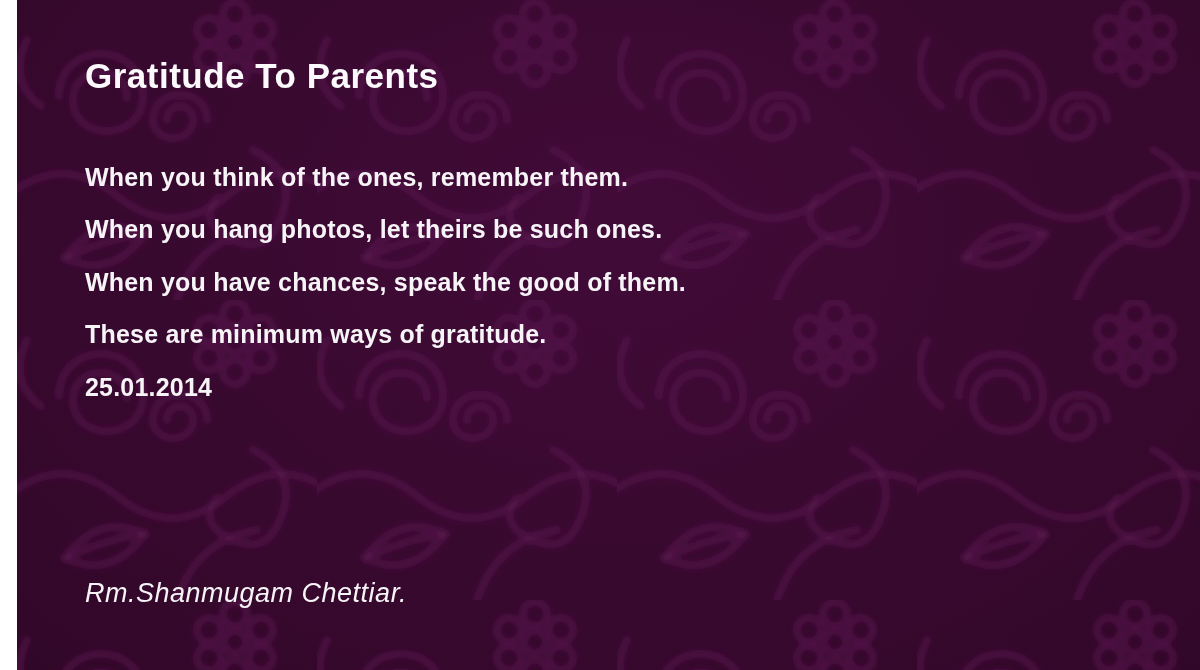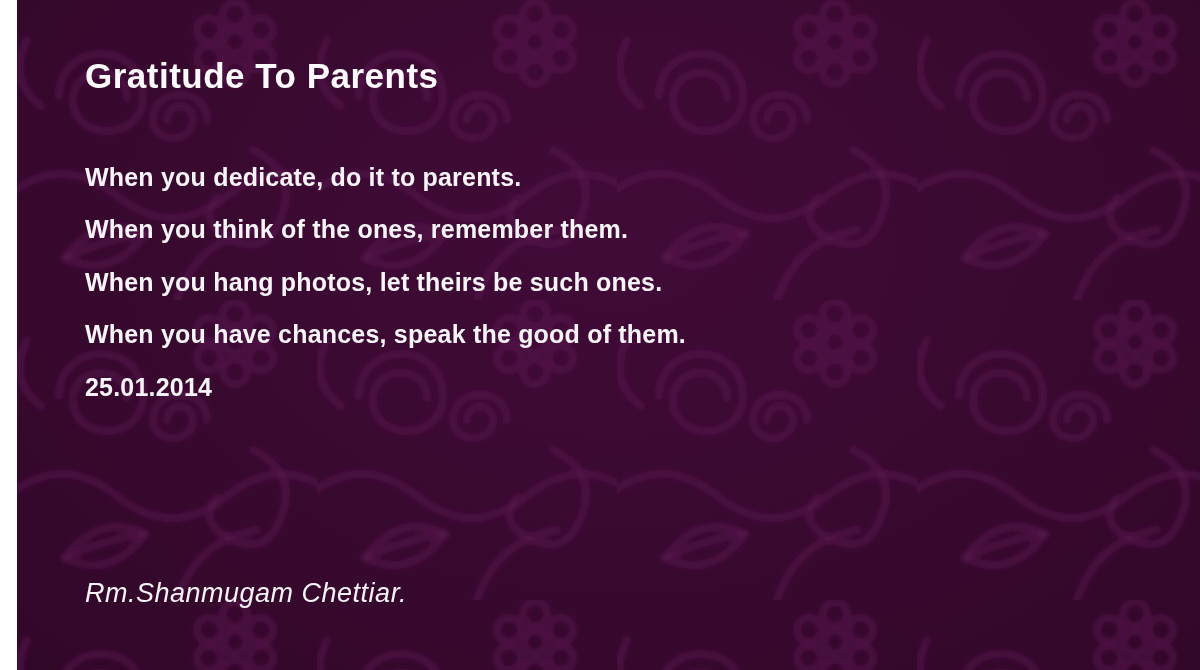--- a/index.html
+++ b/index.html
@@ -111,23 +111,23 @@
         </g>
       </pattern>
     </defs>
     <rect x="0" y="0" width="1200" height="670" fill="url(#damaskTile)"></rect>
   </svg>
 
   <div class="content">
     <h1 class="poem-title">Gratitude To Parents</h1>
 
     <div class="poem-body">
-      <div class="poem-line">When you dedicate, do it to parents.</div>
       <div class="poem-line">When you think of the ones, remember them.</div>
       <div class="poem-line">When you hang photos, let theirs be such ones.</div>
       <div class="poem-line">When you have chances, speak the good of them.</div>
+      <div class="poem-line">These are minimum ways of gratitude.</div>
       <div class="poem-line">25.01.2014</div>
     </div>
 
     <div class="author-line">Rm.Shanmugam Chettiar.</div>
   </div>
 
 </div>
 
 </body></html>

